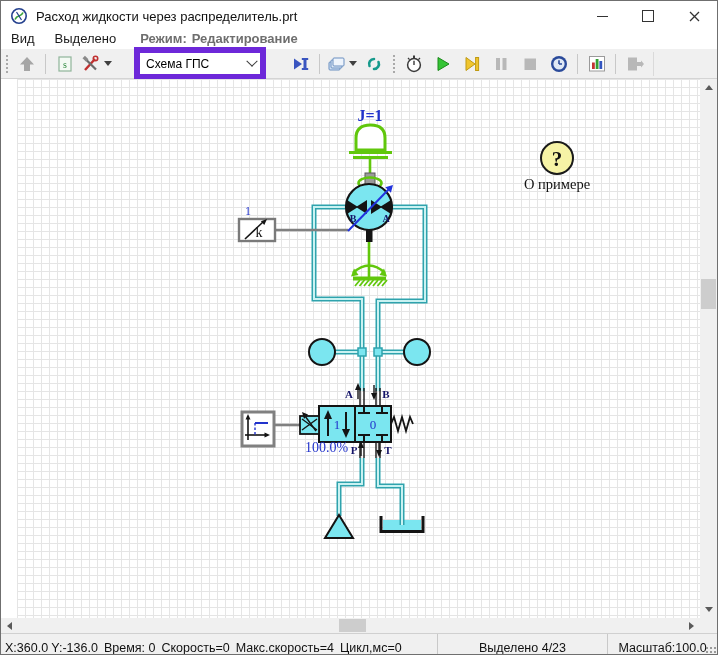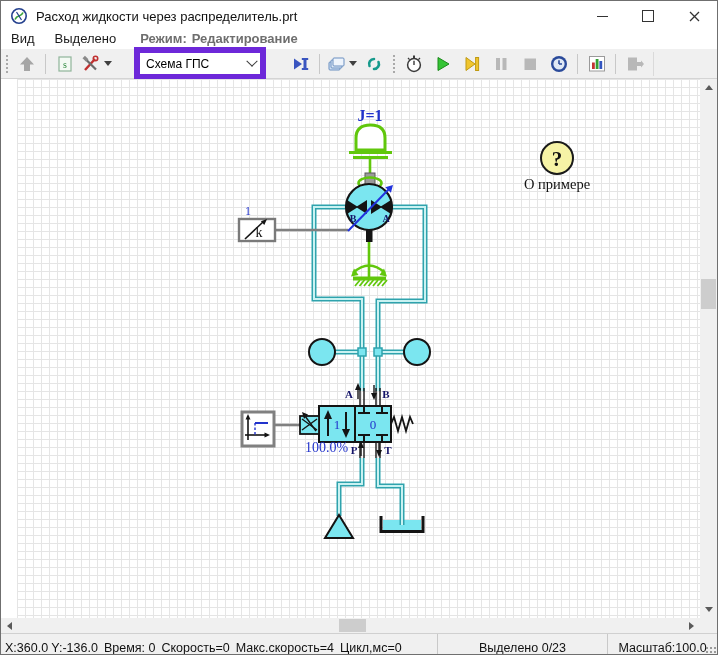--- a/index.html
+++ b/index.html
@@ -382,21 +382,21 @@
 
   <div class="statusbar">
     <div class="sb-left">
       <span>X:360.0  Y:-136.0</span>
       <span>Время: 0</span>
       <span>Скорость=0</span>
       <span>Макс.скорость=4</span>
       <span>Цикл,мс=0</span>
     </div>
     <div class="sb-sep"></div>
-    <div class="sb-mid">Выделено 0/23</div>
+    <div class="sb-mid">Выделено 4/23</div>
     <div class="sb-sep"></div>
     <div class="sb-right">
       <span>Масштаб:100.0</span>
       <div class="resizegrip"></div>
     </div>
   </div>
 
 </div>
 
 </body></html>

